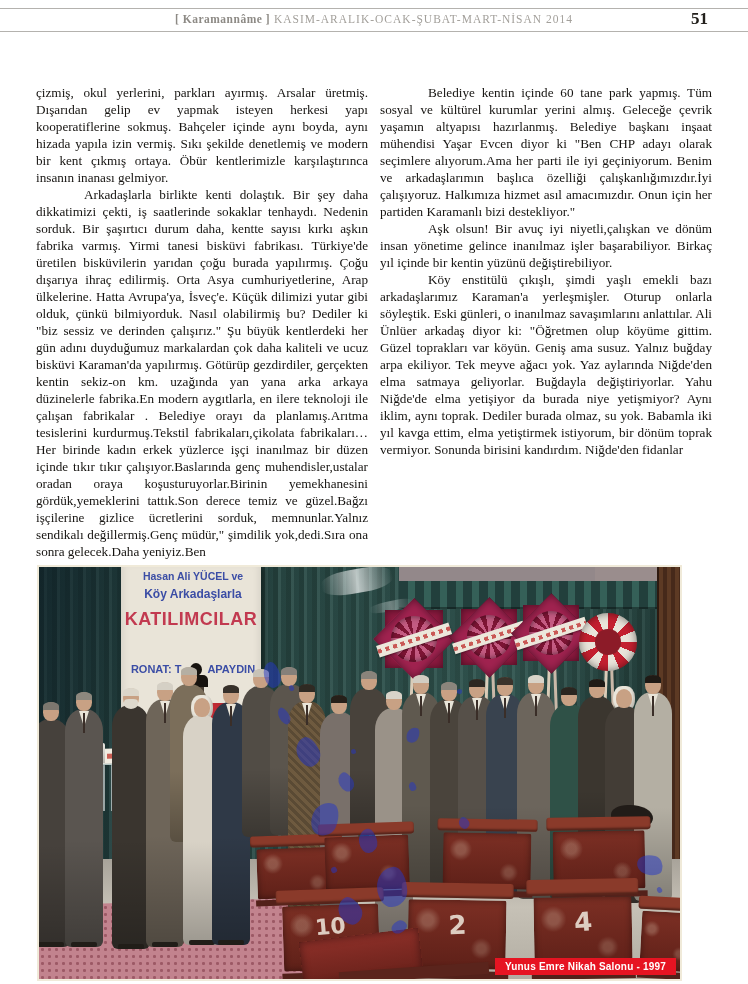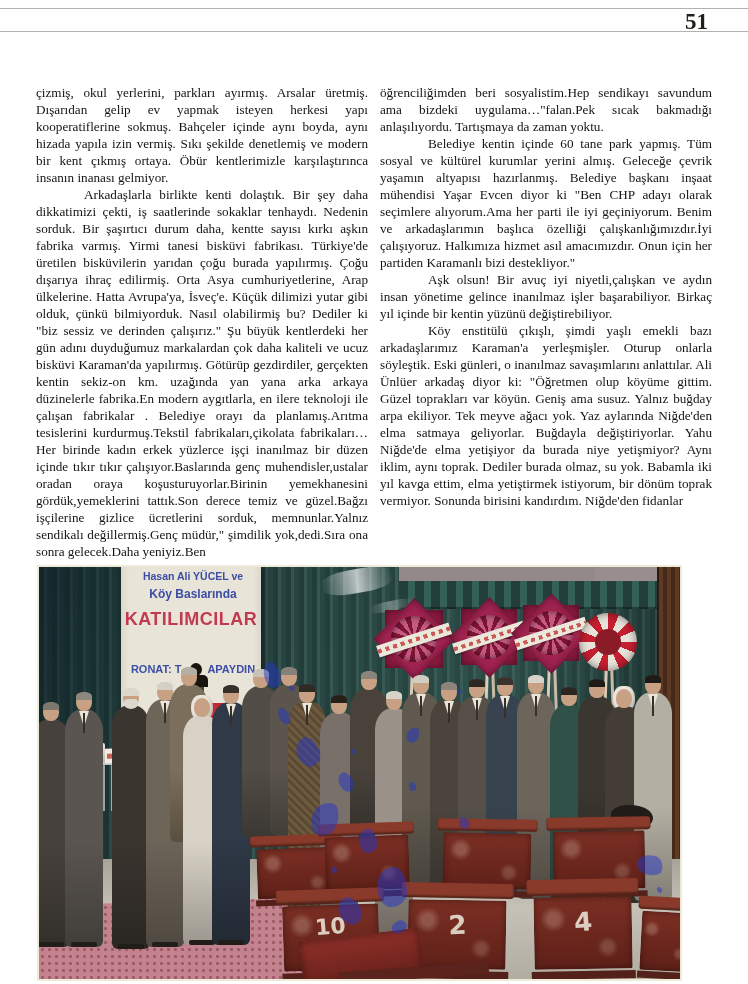--- a/index.html
+++ b/index.html
@@ -6,21 +6,21 @@
   .page{position:relative;width:748px;height:984px;background:#fff;overflow:hidden;
         font-family:"Liberation Serif",serif;color:#151310;}
   .s{position:absolute;}
 
   
   .rule{position:absolute;left:0;width:748px;height:1px;background:#b4b2ae;}
   .hrow{position:absolute;left:0;top:11px;width:748px;height:20px;}
   .htitle{position:absolute;left:0;width:748px;text-align:center;top:2px;
           font-size:11.5px;color:#a29f9a;letter-spacing:1px;}
   .mag{font-weight:bold;color:#8d8a85;letter-spacing:0.5px;}
-  .pageno{position:absolute;right:40px;top:-2px;font-size:23px;font-weight:bold;color:#23201c;}
+  .pageno{position:absolute;right:40px;top:-2px;font-size:17px;font-weight:bold;color:#23201c;}
 
   
   .col{position:absolute;top:84px;width:332px;font-size:13.2px;line-height:17px;
        text-align:justify;}
   .col.left{left:36px;}
   .col.right{left:380px;}
   .col p{margin:0;text-indent:48px;}
   .col p.noindent{text-indent:0;}
 
   
@@ -102,52 +102,53 @@
   .darkbag{left:572px;top:238px;width:42px;height:24px;background:#211c18;border-radius:40% 55% 45% 50%;z-index:25;}
 </style>
 </head>
 <body>
 
 <div class="page">
 
   <header>
     <div class="rule" style="top:8px"></div>
     <div class="hrow">
+      <div class="htitle"><span class="mag">[ Karamannâme ]</span>
+        <span class="issue">KASIM-ARALIK-OCAK-ŞUBAT-MART-NİSAN 2014</span></div>
       <div class="pageno">51</div>
     </div>
     <div class="rule" style="top:31px"></div>
   </header>
 
   <main>
     <div class="col left">
       <p class="noindent">çizmiş, okul yerlerini, parkları ayırmış. Arsalar üretmiş. Dışarıdan gelip ev yapmak isteyen herkesi yapı kooperatiflerine sokmuş. Bahçeler içinde aynı boyda, aynı hizada yapıla izin vermiş. Sıkı şekilde denetlemiş ve modern bir kent çıkmış ortaya. Öbür kentlerimizle karşılaştırınca insanın inanası gelmiyor.</p>
       <p>Arkadaşlarla birlikte kenti dolaştık. Bir şey daha dikkatimizi çekti, iş saatlerinde sokaklar tenhaydı. Nedenin sorduk. Bir şaşırtıcı durum daha, kentte sayısı kırkı aşkın fabrika varmış. Yirmi tanesi bisküvi fabrikası. Türkiye'de üretilen bisküvilerin yarıdan çoğu burada yapılırmış. Çoğu dışarıya ihraç edilirmiş. Orta Asya cumhuriyetlerine, Arap ülkelerine. Hatta Avrupa'ya, İsveç'e. Küçük dilimizi yutar gibi olduk, çünkü bilmiyorduk. Nasıl olabilirmiş bu? Dediler ki "biz sessiz ve derinden çalışırız." Şu büyük kentlerdeki her gün adını duyduğumuz markalardan çok daha kaliteli ve ucuz bisküvi Karaman'da yapılırmış. Götürüp gezdirdiler, gerçekten kentin sekiz-on km. uzağında yan yana arka arkaya düzinelerle fabrika.En modern aygıtlarla, en ilere teknoloji ile çalışan fabrikalar . Belediye orayı da planlamış.Arıtma tesislerini kurdurmuş.Tekstil fabrikaları,çikolata fabrikaları…Her birinde kadın erkek yüzlerce işçi inanılmaz bir düzen içinde tıkır tıkır çalışıyor.Baslarında genç muhendisler,ustalar oradan oraya koşusturuyorlar.Birinin yemekhanesini gördük,yemeklerini tattık.Son derece temiz ve güzel.Bağzı işçilerine gizlice ücretlerini sorduk, memnunlar.Yalnız sendikalı değillermiş.Genç müdür," şimdilik yok,dedi.Sıra ona sonra gelecek.Daha yeniyiz.Ben</p>
     </div>
     <div class="col right">
-      <p class="noindent">öğrenciliğimden beri sosyalistim.Hep sendikayı savundum ama bizdeki uygulama…"falan.Pek sıcak bakmadığı anlaşılıyordu. Tartışmaya da zaman yoktu.</p>
       <p>Belediye kentin içinde 60 tane park yapmış. Tüm sosyal ve kültürel kurumlar yerini almış. Geleceğe çevrik yaşamın altyapısı hazırlanmış. Belediye başkanı inşaat mühendisi Yaşar Evcen diyor ki "Ben CHP adayı olarak seçimlere alıyorum.Ama her parti ile iyi geçiniyorum. Benim ve arkadaşlarımın başlıca özelliği çalışkanlığımızdır.İyi çalışıyoruz. Halkımıza hizmet asıl amacımızdır. Onun için her partiden Karamanlı bizi destekliyor."</p>
-      <p>Aşk olsun! Bir avuç iyi niyetli,çalışkan ve aydın insan yönetime gelince inanılmaz işler başarabiliyor. Birkaç yıl içinde bir kentin yüzünü değiştirebiliyor.</p>
+      <p>Aşk olsun! Bir avuç iyi niyetli,çalışkan ve dönüm insan yönetime gelince inanılmaz işler başarabiliyor. Birkaç yıl içinde bir kentin yüzünü değiştirebiliyor.</p>
       <p>Köy enstitülü çıkışlı, şimdi yaşlı emekli bazı arkadaşlarımız Karaman'a yerleşmişler. Oturup onlarla söyleştik. Eski günleri, o inanılmaz savaşımlarını anlattılar. Ali Ünlüer arkadaş diyor ki: "Öğretmen olup köyüme gittim. Güzel toprakları var köyün. Geniş ama susuz. Yalnız buğday arpa ekiliyor. Tek meyve ağacı yok. Yaz aylarında Niğde'den elma satmaya geliyorlar. Buğdayla değiştiriyorlar. Yahu Niğde'de elma yetişiyor da burada niye yetişmiyor? Aynı iklim, aynı toprak. Dediler burada olmaz, su yok. Babamla iki yıl kavga ettim, elma yetiştirmek istiyorum, bir dönüm toprak vermiyor. Sonunda birisini kandırdım. Niğde'den fidanlar</p>
     </div>
   </main>
 
   <figure class="photo">
     <div id="photo-stage">
 
       <div class="s curtain"></div>
       <div class="s ceiling"></div>
       <div class="s ceiling2"></div>
       <div class="s valance"></div>
       <div class="s woodwall"></div>
       <div class="s beam b1"></div>
       <div class="s beam b2"></div>
 
       <div class="s banner">
         <div class="bl l1">Hasan Ali YÜCEL ve</div>
-        <div class="bl l2">Köy Baslarında</div>
+        <div class="bl l2">Köy Arkadaşlarla</div>
         <div class="kat">KATILIMCILAR</div>
         <div class="bl l4">
             <span>RONAT: T</span>
             <span>APAYDIN</span>
           </div>
         <div class="bl l5">
             <span>Canan</span>
             <span>RONAT</span>
           </div>
       </div>
@@ -179,20 +180,21 @@
       <div class="s namecard"></div>
       <div class="s bottle" style="left:20px;top:172px;width:9px;height:24px"></div>
       <div class="s bottle" style="left:58px;top:176px;width:8px;height:20px"></div>
       <div class="s bottle" style="left:272px;top:150px;width:8px;height:18px"></div>
 
       <div class="s floor"></div>
       <div class="s mat m1"></div>
       <div class="s mat m2"></div>
       <div class="s darkbag"></div>
 
+      <div class="s caption">Yunus Emre Nikah Salonu - 1997</div>
     <div style="position: absolute; left: 370px; top: 98px; width: 3px; height: 112px; background: rgb(217, 204, 184); transform: rotate(2deg); z-index: 7;"></div>
         <div style="position: absolute; left: 379px; top: 98px; width: 3px; height: 112px; background: rgb(201, 184, 168); transform: rotate(-2deg); z-index: 7;"></div>
         <div style="position: absolute; left: 341px; top: 38px; width: 68px; height: 68px; z-index: 8;">
           <div style="position: absolute; left: 7%; top: 7%; width: 86%; height: 86%; background: rgb(142, 26, 64); box-shadow: rgba(0, 0, 0, 0.5) 0px 0px 8px inset;"></div>
           <div style="position: absolute; left: 7%; top: 7%; width: 86%; height: 86%; background: rgb(161, 35, 80); transform: rotate(45deg); box-shadow: rgba(0, 0, 0, 0.5) 0px 0px 8px inset;"></div>
           <div style="position: absolute; left: 16%; top: 16%; width: 68%; height: 68%; border-radius: 50%; background: repeating-conic-gradient(rgb(196, 91, 130) 0deg, rgb(196, 91, 130) 16deg, rgb(126, 21, 53) 16deg, rgb(126, 21, 53) 32deg); box-shadow: rgba(0, 0, 0, 0.55) 0px 0px 6px inset;"></div>
           <div style="position: absolute; left: -6%; top: 42%; width: 112%; height: 17%; background: repeating-linear-gradient(90deg, rgba(190, 40, 40, 0.75) 0px, rgba(190, 40, 40, 0.75) 4px, rgba(0, 0, 0, 0) 4px, rgba(0, 0, 0, 0) 8px) 0px 55% / 100% 4px no-repeat rgb(236, 231, 219); transform: rotate(-18deg); box-shadow: rgba(0, 0, 0, 0.4) 0px 1px 2px;"></div>
         </div>
         <div style="position: absolute; left: 445px; top: 95px; width: 3px; height: 115px; background: rgb(217, 204, 184); transform: rotate(2deg); z-index: 7;"></div>
         <div style="position: absolute; left: 454px; top: 95px; width: 3px; height: 115px; background: rgb(201, 184, 168); transform: rotate(-2deg); z-index: 7;"></div>

